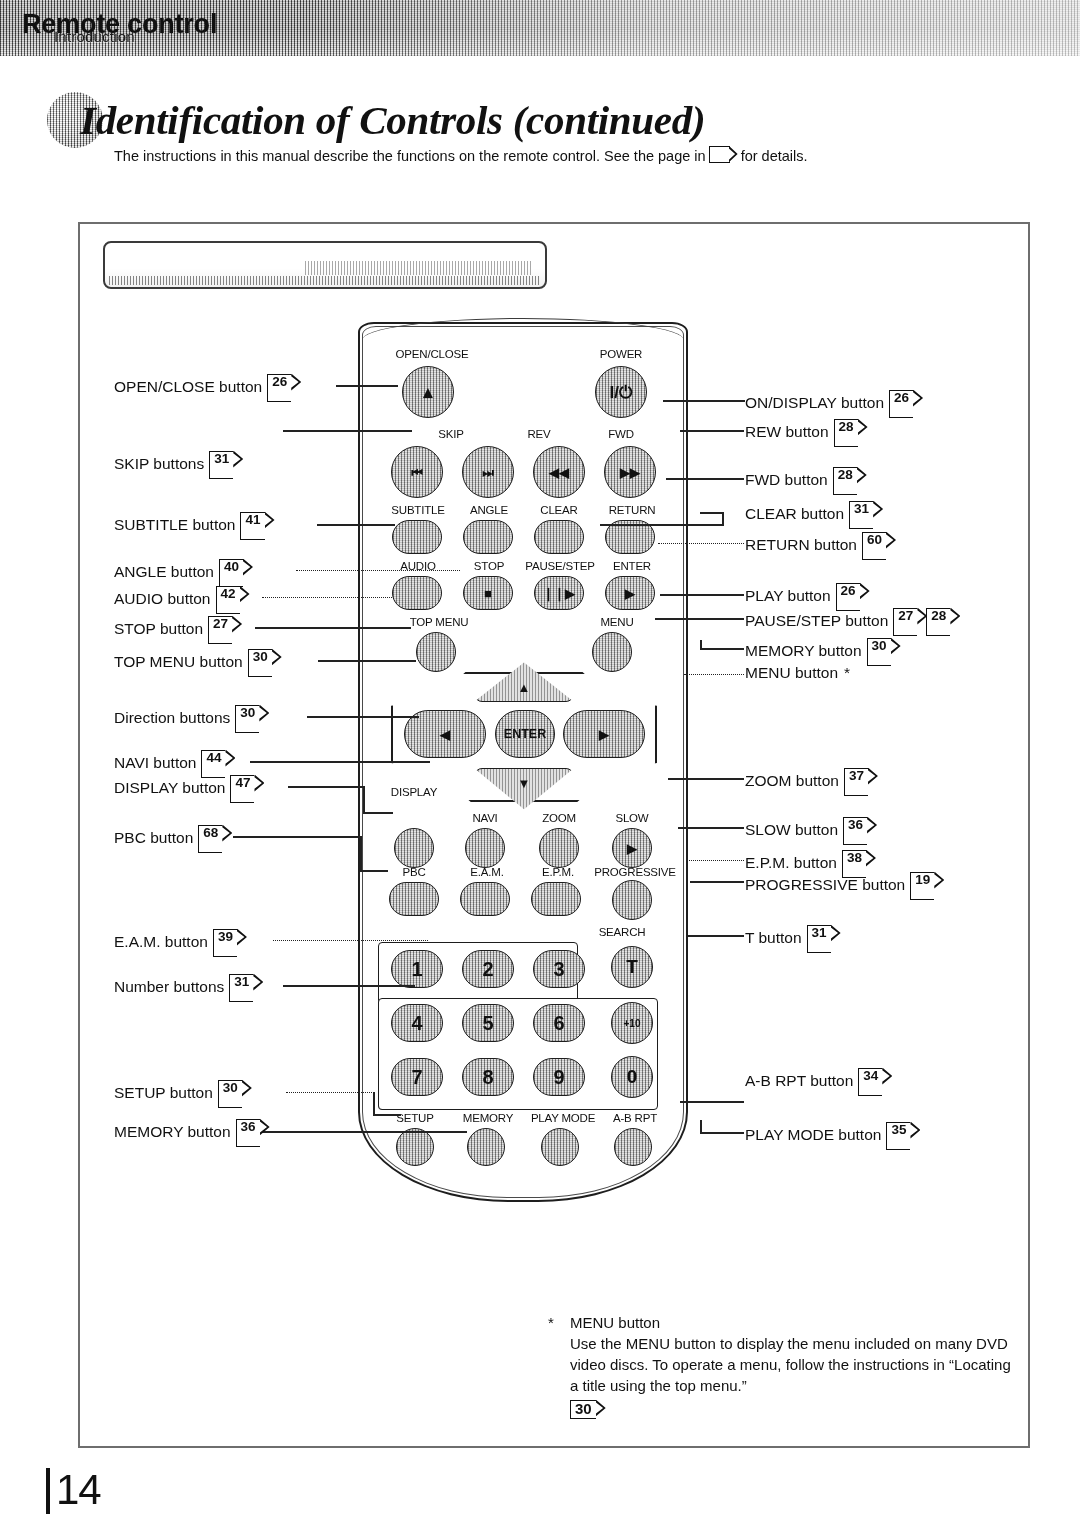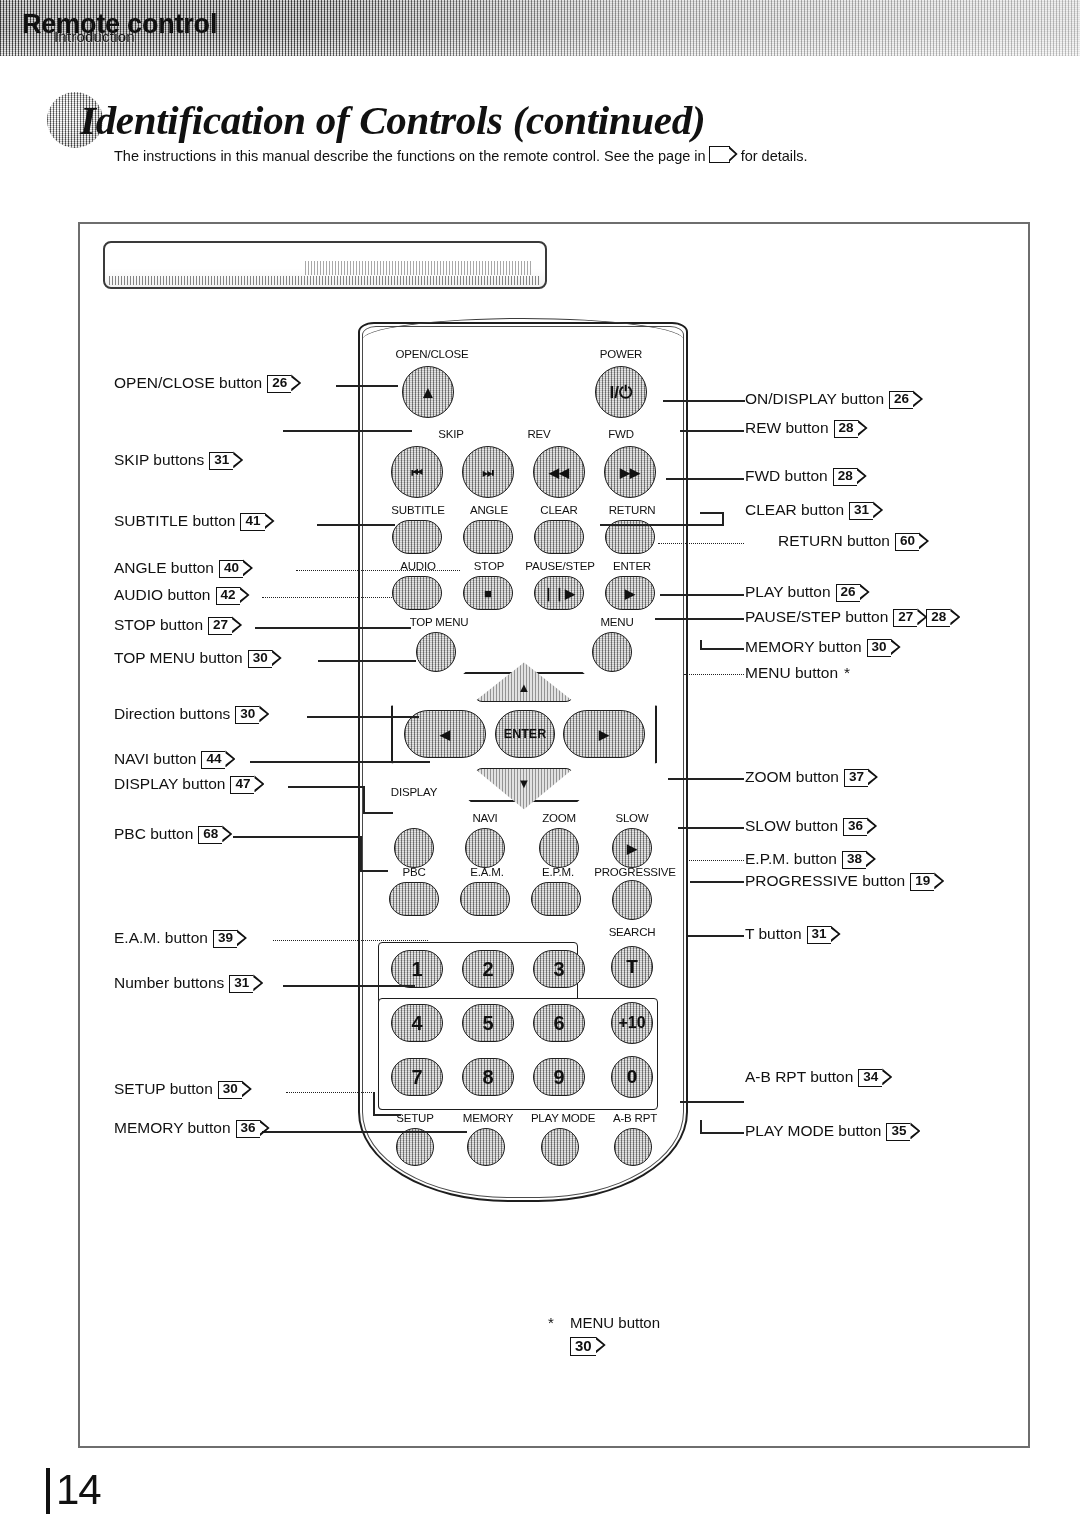--- a/index.html
+++ b/index.html
@@ -143,21 +143,21 @@
     font-size: 15.5px;
     white-space: nowrap;
     line-height: 18px;
   }
   .lbl.right { }
 
   
   .ref {
     display: inline-block;
     position: relative;
-    height: 18px;
+    height: 28px;
     min-width: 21px;
     padding: 0 4px 0 4px;
     margin: 0 13px 0 5px;
     border: 1.5px solid #111;
     border-right: none;
     box-sizing: border-box;
     font-size: 13.5px;
     font-weight: bold;
     line-height: 14px;
     text-align: center;
@@ -414,21 +414,21 @@
   <div class="keylabel" style="left:26px; top:544px; width:60px;">PBC</div>
   <div class="keylabel" style="left:98px; top:544px; width:62px;">E.A.M.</div>
   <div class="keylabel" style="left:170px; top:544px; width:60px;">E.P.M.</div>
   <div class="keylabel" style="left:225px; top:544px; width:104px;">PROGRESSIVE</div>
 
   <div class="key pill" style="left:31px; top:560px; width:50px; height:34px;"></div>
   <div class="key pill" style="left:102px; top:560px; width:50px; height:34px;"></div>
   <div class="key pill" style="left:173px; top:560px; width:50px; height:34px;"></div>
   <div class="key round" style="left:254px; top:558px; width:40px; height:40px;"></div>
 
-  <div class="keylabel" style="left:238px; top:604px; width:72px;">SEARCH</div>
+  <div class="keylabel" style="left:228px; top:604px; width:72px;">SEARCH</div>
 
   <div class="numpad-box" style="left:20px; top:620px; width:200px; height:168px; border-radius:4px;"></div>
   <div class="numpad-box" style="left:20px; top:676px; width:280px; height:112px; border-radius:4px;"></div>
 
   <div class="key pill" style="left:33px; top:628px; width:52px; height:38px; font-size:20px;">
       <span>1</span>
     </div>
   <div class="key pill" style="left:104px; top:628px; width:52px; height:38px; font-size:20px;">
       <span>2</span>
     </div>
@@ -441,21 +441,21 @@
 
   <div class="key pill" style="left:33px; top:682px; width:52px; height:38px; font-size:20px;">
       <span>4</span>
     </div>
   <div class="key pill" style="left:104px; top:682px; width:52px; height:38px; font-size:20px;">
       <span>5</span>
     </div>
   <div class="key pill" style="left:175px; top:682px; width:52px; height:38px; font-size:20px;">
       <span>6</span>
     </div>
-  <div class="key round" style="left:253px; top:680px; width:42px; height:42px; font-size:16px;align-items:center;">
+  <div class="key round" style="left:253px; top:680px; width:42px; height:42px; font-size:10px;align-items:center;">
       <span>+10</span>
     </div>
 
   <div class="key pill" style="left:33px; top:736px; width:52px; height:38px; font-size:20px;">
       <span>7</span>
     </div>
   <div class="key pill" style="left:104px; top:736px; width:52px; height:38px; font-size:20px;">
       <span>8</span>
     </div>
   <div class="key pill" style="left:175px; top:736px; width:52px; height:38px; font-size:20px;">
@@ -570,21 +570,21 @@
 </div>
 <div class="lbl right" style="left:745px; top:419px;">
   <span>REW button</span><span class="ref">28</span>
 </div>
 <div class="lbl right" style="left:745px; top:467px;">
   <span>FWD button</span><span class="ref">28</span>
 </div>
 <div class="lbl right" style="left:745px; top:501px;">
   <span>CLEAR button</span><span class="ref">31</span>
 </div>
-<div class="lbl right" style="left:745px; top:532px;margin-left:33px;">
+<div class="lbl right" style="left:745px; top:532px;">
   <span>RETURN button</span><span class="ref">60</span>
 </div>
 <div class="lbl right" style="left:745px; top:583px;">
   <span>PLAY button</span><span class="ref">26</span>
 </div>
 <div class="lbl right" style="left:745px; top:608px;">
   <span>PAUSE/STEP button</span><span class="ref tight">27</span><span class="ref">28</span>
 </div>
 <div class="lbl right" style="left:745px; top:638px;">
   <span>MEMORY button</span><span class="ref">30</span>
@@ -611,18 +611,19 @@
   <span>A-B RPT button</span><span class="ref">34</span>
 </div>
 <div class="lbl right" style="left:745px; top:1122px;">
   <span>PLAY MODE button</span><span class="ref">35</span>
 </div>
 
 <div class="footnote">
   <span class="star">*</span>
   <div class="fn-body">
     <div>MENU button</div>
+    <div>Use the MENU button to display the menu included on many DVD video discs. To operate a menu, follow the instructions in “Locating a title using the top menu.”</div>
     <span class="ref" style="margin-left:0; margin-top:3px; height:19px; min-width:24px; font-size:15px; line-height:16px;">30</span>
   </div>
 </div>
 
 <div class="pagenum-bar"></div>
 <div class="pagenum">14</div>
 
 </body></html>

